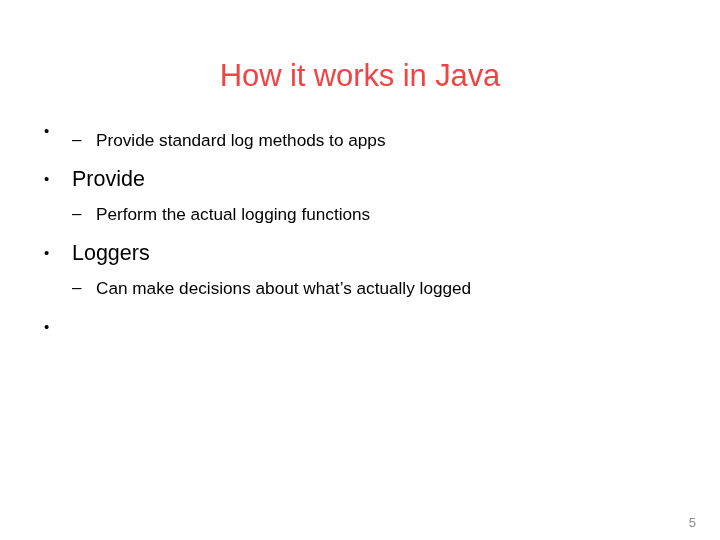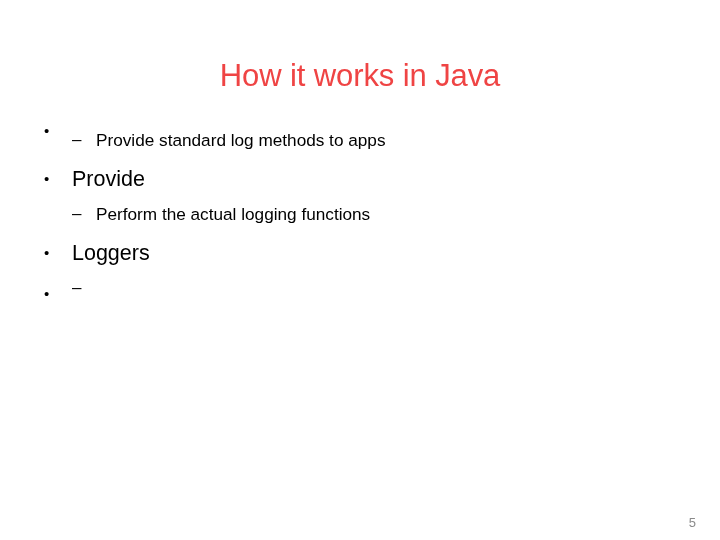--- a/index.html
+++ b/index.html
@@ -131,20 +131,21 @@
       <span class="txt">Perform the actual logging functions</span>
     </div>
 
     <div class="bullet-row lvl1">
       <span class="marker">•</span>
       <span class="txt">Loggers</span>
     </div>
 
     <div class="bullet-row lvl2">
       <span class="marker">–</span>
+      <span class="txt">Can make decisions about what’s actually logged</span>
     </div>
 
     <div class="bullet-row lvl1 last">
       <span class="marker">•</span>
     </div>
 
   </div>
 
   <div id="flow-diagram">
 

